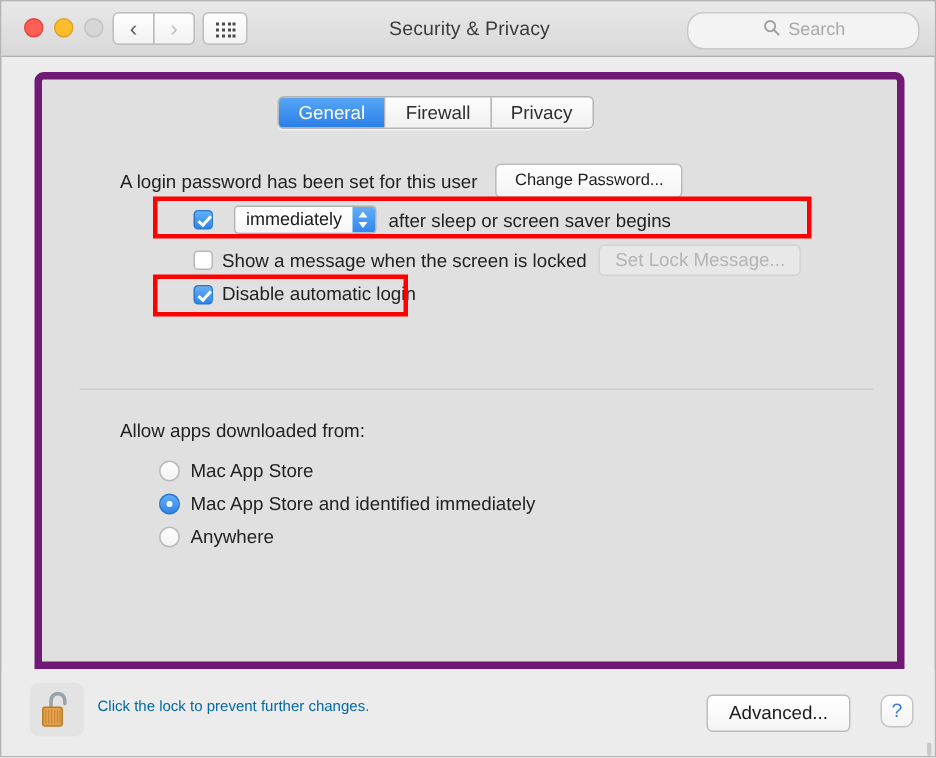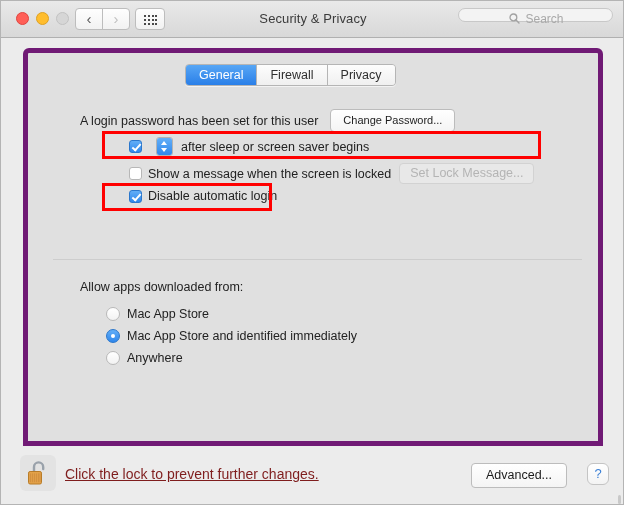--- a/index.html
+++ b/index.html
@@ -96,21 +96,21 @@
     color: #3b3b3b;
     font-weight: normal;
     letter-spacing: 0.1px;
   }
 
   #search-box {
     position: absolute;
     right: 12px;
     top: 7px;
     width: 155px;
-    height: 14px;
+    height: 25px;
     background: #f3f3f3;
     border: 1px solid #c8c8c8;
     border-radius: 11px;
     box-sizing: border-box;
   }
   #search-inner {
     position: absolute;
     left: 0; top: 0;
     width: 155px;
     height: 19px;
@@ -335,23 +335,22 @@
     position: absolute;
     left: 19px; top: 8px;
     width: 36px; height: 36px;
     background: #e3e3e3;
     border-radius: 6px;
   }
   #lock-svg { position: absolute; left: 7px; top: 4px; }
   #lock-text {
     position: absolute;
     left: 64px; top: 19px;
-    font-size: 14px;
-    color: #7f1d1d;
-    text-decoration: underline;
+    font-size: 10px;
+    color: #0369a1;
   }
   #advanced-btn {
     position: absolute;
     right: 58px; top: 16px;
     font-size: 12.5px;
     color: #1b1b1b;
     background: linear-gradient(to bottom, #ffffff, #f4f4f4);
     border: 1px solid #bcbcbc;
     border-radius: 4px;
     padding: 4px 14px 5px 14px;
@@ -435,20 +434,21 @@
     </div>
 
     <div class="row" id="row-loginpw">
       <span class="lbl">A login password has been set for this user</span>
       <span id="change-pw-btn">Change Password...</span>
     </div>
 
     <div class="row" id="row-require">
       <span class="cb on"></span>
       <span id="pop-menu">
+        <span id="pop-value">immediately</span>
         <span id="pop-arrows"></span>
       </span>
       <span class="lbl">after sleep or screen saver begins</span>
     </div>
 
     <div class="row" id="row-showmsg">
       <span class="cb off"></span>
       <span class="lbl">Show a message when the screen is locked</span>
       <span id="set-lock-btn">Set Lock Message...</span>
     </div>

